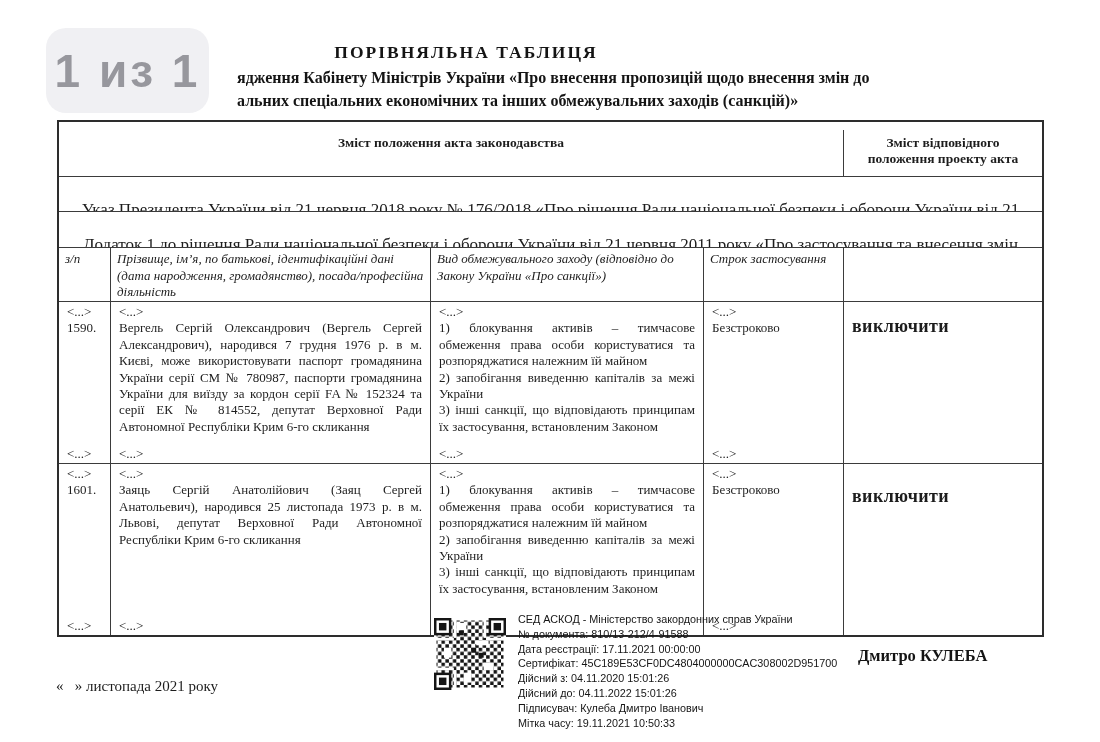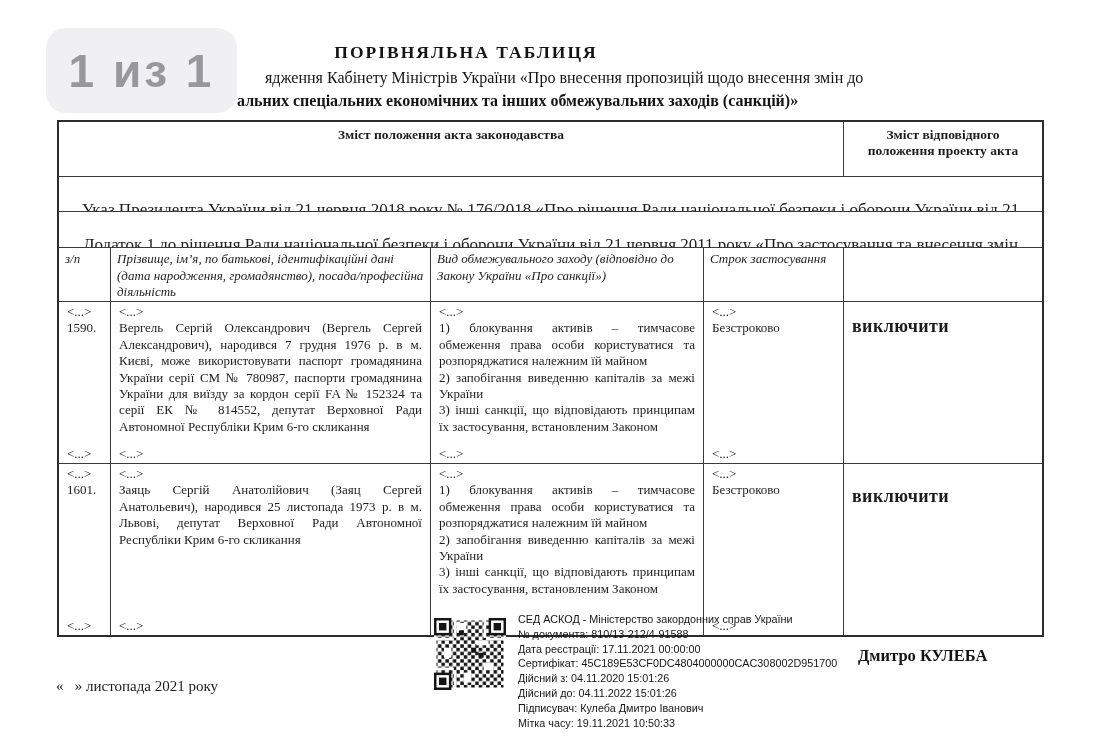--- a/index.html
+++ b/index.html
@@ -1,36 +1,36 @@
 <!DOCTYPE html>
 <html><head>
 <meta charset="utf-8">
 <style>
   html,body{margin:0;padding:0;background:#ffffff;}
   .stage{position:relative;width:1100px;height:742px;background:#ffffff;overflow:hidden;
          font-family:"Liberation Serif", serif;color:#1d1d1d;}
   
-  .page-badge{position:absolute;left:46px;top:28px;width:191px;height:85px;border-radius:20px;
+  .page-badge{position:absolute;left:46px;top:28px;width:163px;height:85px;border-radius:20px;
     background:#f0f0f3;color:#97979d;display:flex;align-items:center;justify-content:center;
     font-family:"Liberation Sans", sans-serif;font-weight:bold;font-size:46px;letter-spacing:3px;z-index:10;}
   
   .doc-title{position:absolute;left:0;top:42px;width:932px;text-align:center;font-weight:bold;
     font-size:17.5px;letter-spacing:2px;color:#141414;}
-  .doc-sub1{position:absolute;left:237px;top:69px;font-weight:normal;font-size:16px;color:#141414;white-space:nowrap;margin-left:28px;}
+  .doc-sub1{position:absolute;left:237px;top:69px;font-weight:bold;font-size:16px;color:#141414;white-space:nowrap;}
   .doc-sub2{position:absolute;left:237px;top:92px;font-weight:bold;font-size:16px;color:#141414;white-space:nowrap;}
   
   .doc-table{position:absolute;left:57px;top:120px;width:983px;height:513px;display:grid;
     grid-template-columns:52px 320px 273px 140px 198px;
     grid-template-rows:55px 35px 36px 54px 162px 171px;
     border:2px solid #2d2d2d;font-size:13px;}
   .tc{border-right:1px solid #3b3b3b;border-bottom:1px solid #3b3b3b;box-sizing:border-box;
       position:relative;padding:2px 8px;line-height:16.4px;overflow:hidden;}
   .nbr{border-right:none;}
   .nbb{border-bottom:none;}
-  .th{font-weight:bold;text-align:center;padding-top:5px;font-size:13.5px;}
+  .th{font-weight:bold;text-align:center;padding-top:5px;font-size:13.5px;margin-top:8px;}
   .merged{grid-column:1 / 6;text-align:center;padding:1px 14px;font-size:17px;line-height:16.2px;margin-top:24px;}
   .ch{padding:3px 6px;line-height:16.6px;font-style:italic;}
   .just{text-align:justify;}
   .ph-b{position:absolute;bottom:1px;left:8px;}
   .decision{font-weight:bold;letter-spacing:0.4px;font-size:18px;}
   .pt1{padding-top:16px;}
   .pt2{padding-top:24px;}
   
   .minister{position:absolute;left:56px;top:648px;font-weight:bold;font-size:17px;color:#141414;}
   .dateline{position:absolute;left:56px;top:678px;font-size:15px;white-space:pre;color:#1d1d1d;}

